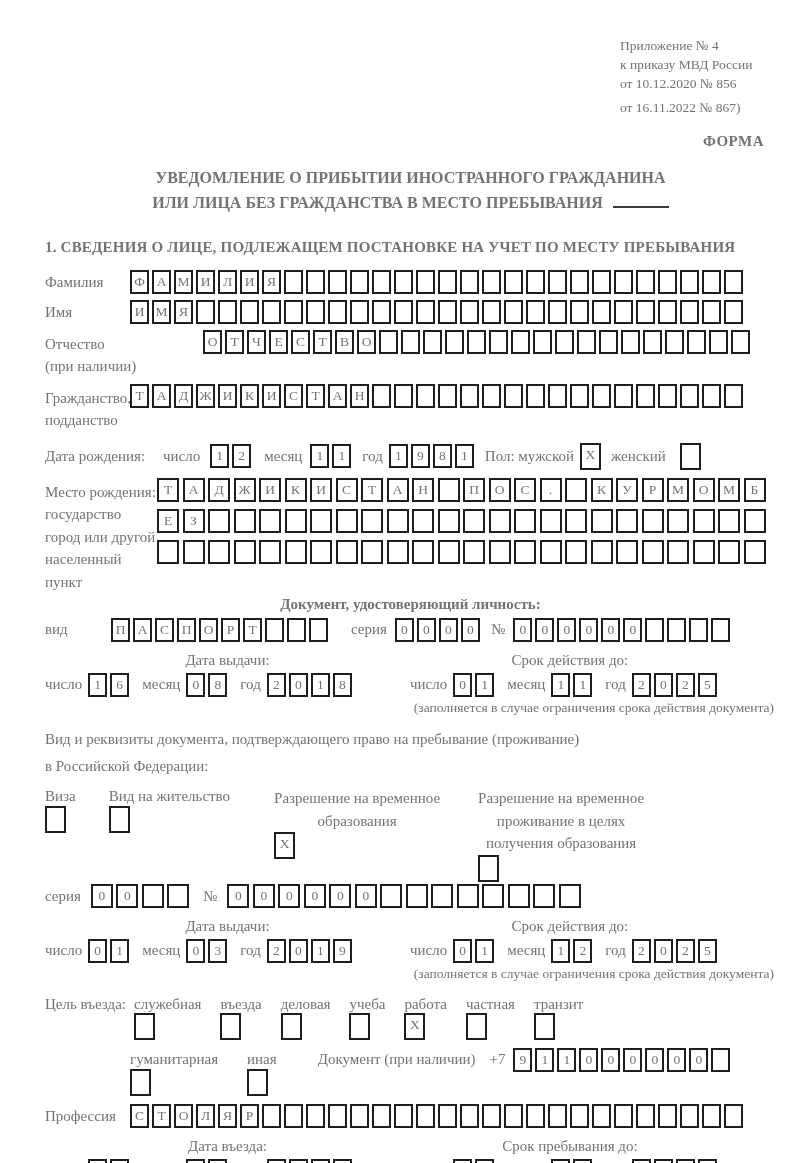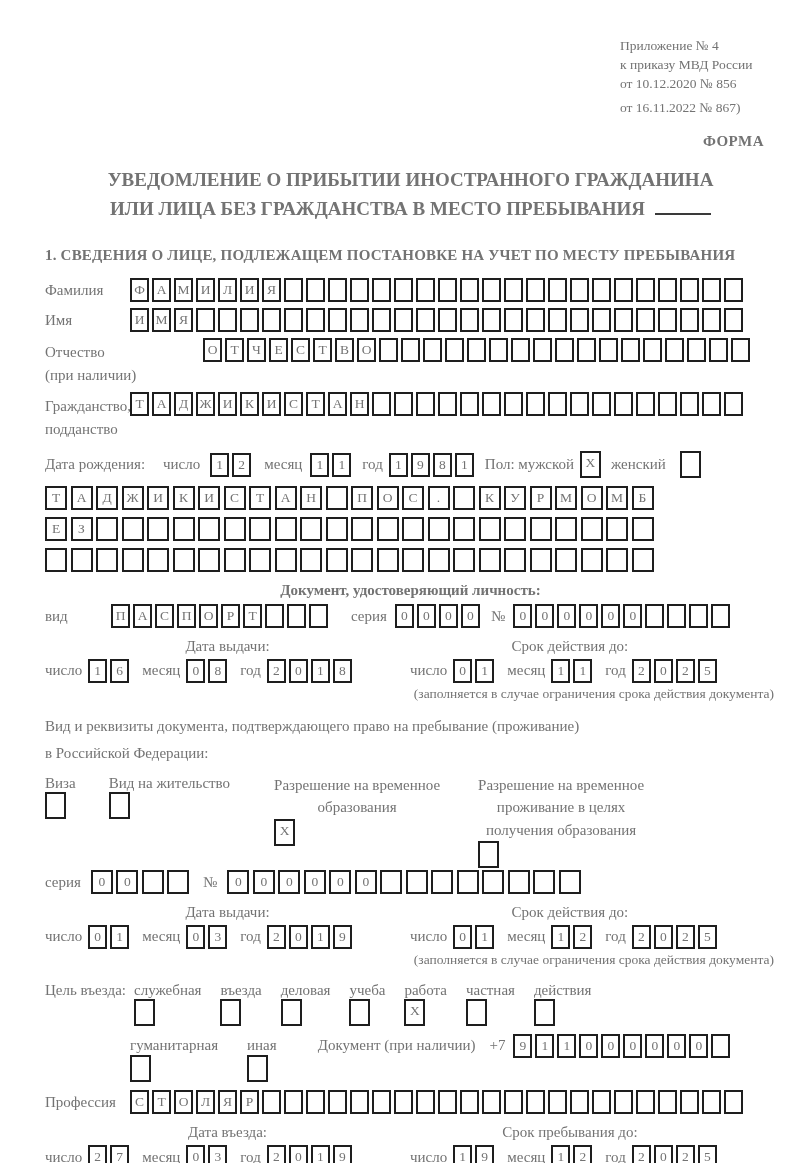--- a/index.html
+++ b/index.html
@@ -5,21 +5,21 @@
   html,body{margin:0;padding:0;background:#e8e8e8;}
   .page{
     width:800px;height:1163px;box-sizing:border-box;background:#ffffff;
     margin:0 auto;padding:36px 24px 16px 45px;overflow:hidden;
     font-family:"Liberation Serif", "DejaVu Serif", serif;
     color:#737373;font-size:15px;line-height:1.25;
   }
   .hdr{margin-left:575px;font-size:13.5px;line-height:1.42;}
   .hdr2{margin-top:5px;}
   .forma{text-align:right;padding-right:12px;font-weight:bold;margin-top:14px;font-size:15px;letter-spacing:.5px;}
-  .title{text-align:center;font-weight:bold;font-size:19px;margin-top:16px;line-height:1.45;}
+  .title{text-align:center;font-weight:bold;font-size:16px;margin-top:16px;line-height:1.45;}
   .uline{display:inline-block;width:56px;border-bottom:2px solid #3a3a3a;margin-left:10px;height:1em;vertical-align:baseline;}
   .sec-heading{font-weight:bold;font-size:15px;margin-top:24px;letter-spacing:.2px;}
   .row{display:flex;align-items:flex-start;margin-top:6px;}
   .lbl{flex-shrink:0;padding-top:3px;}
   .lbl2{line-height:1.5;}
   .w85{width:85px;}
   .w158{width:158px;}
   .w112{width:112px;}
   .boxes{display:flex;flex-wrap:nowrap;}
   .cbox{
@@ -231,20 +231,26 @@
     <div class="boxes chk" style="margin:0 10px 0 6px;">
         <span class="cbox">X</span>
       </div>
     <span>женский</span>
     <div class="boxes chk" style="margin-left:14px;">
         <span class="cbox"></span>
       </div>
   </div>
 
   <div class="row" style="margin-top:8px;">
+    <div class="lbl w112 lbl2">
+      <div>Место рождения:</div>
+      <div>государство</div>
+      <div>город или другой</div>
+      <div>населенный пункт</div>
+    </div>
     <div class="stack">
       <div class="boxes wide">
           <span class="cbox">Т</span>
           <span class="cbox">А</span>
           <span class="cbox">Д</span>
           <span class="cbox">Ж</span>
           <span class="cbox">И</span>
           <span class="cbox">К</span>
           <span class="cbox">И</span>
           <span class="cbox">С</span>
@@ -552,21 +558,21 @@
           <span class="cbox">X</span>
         </div>
     </div>
     <div class="opt">
       <span class="olbl">частная</span>
       <div class="boxes chk">
           <span class="cbox"></span>
         </div>
     </div>
     <div class="opt" style="margin-right:0;">
-      <span class="olbl">действия</span>
+      <span class="olbl">транзит</span>
       <div class="boxes chk">
           <span class="cbox"></span>
         </div>
     </div>
   </div>
 
   <div class="optrow" style="margin-left:85px;margin-top:7px;">
     <div class="opt">
       <span class="olbl">гуманитарная</span>
       <div class="boxes chk">

